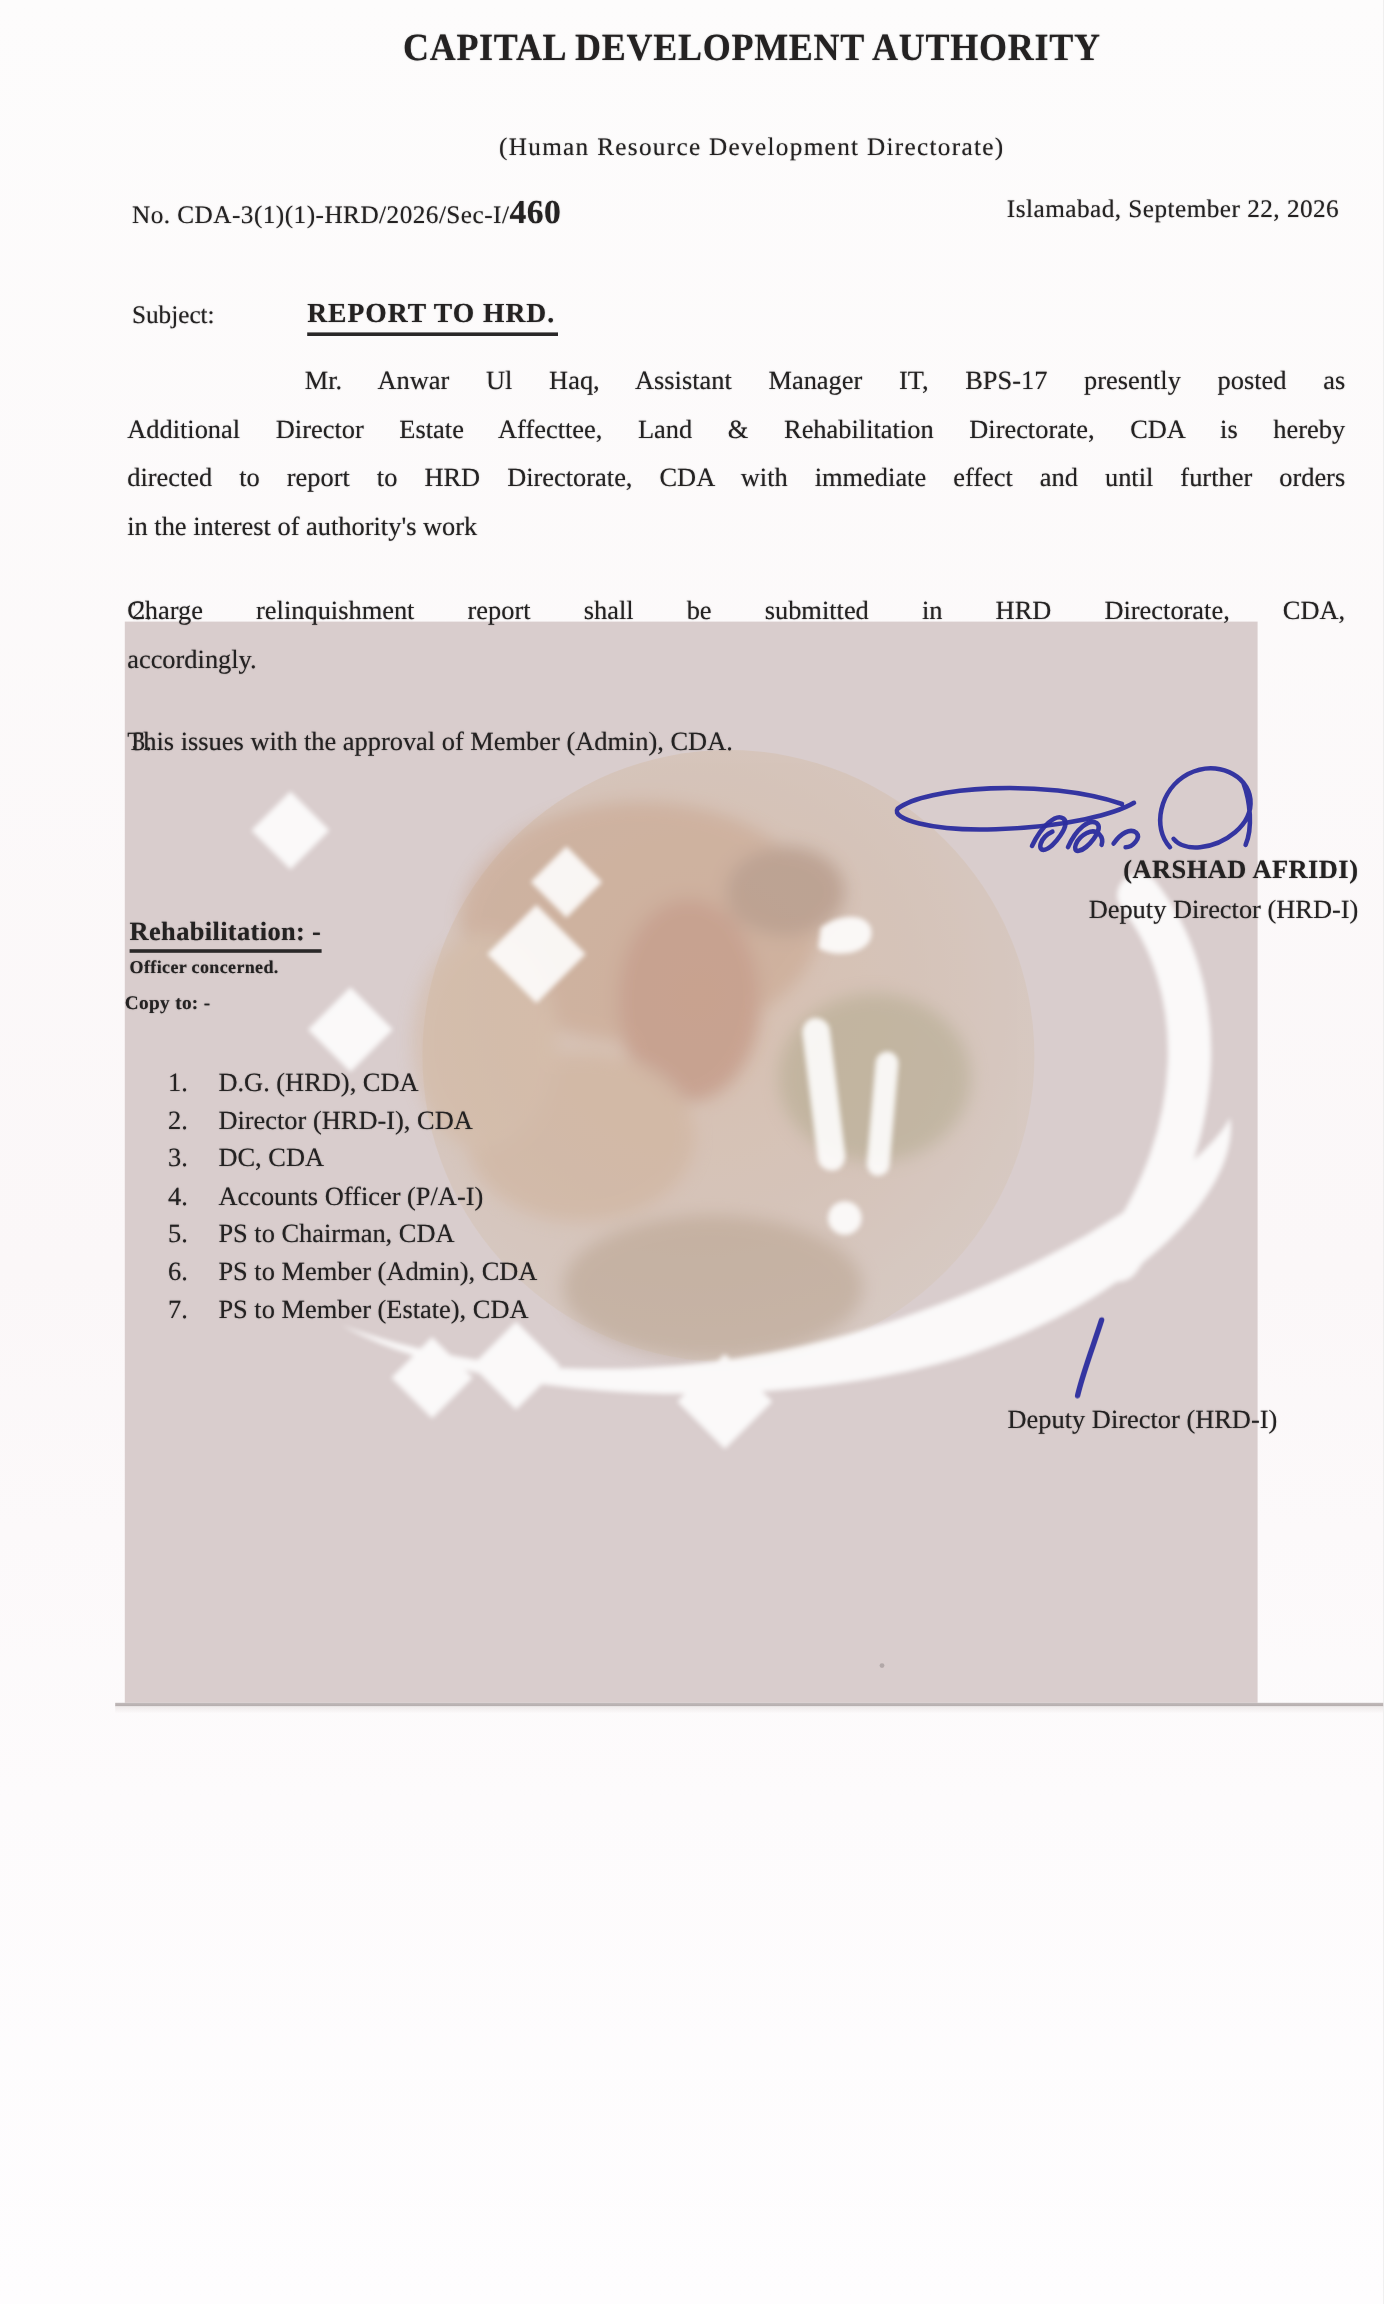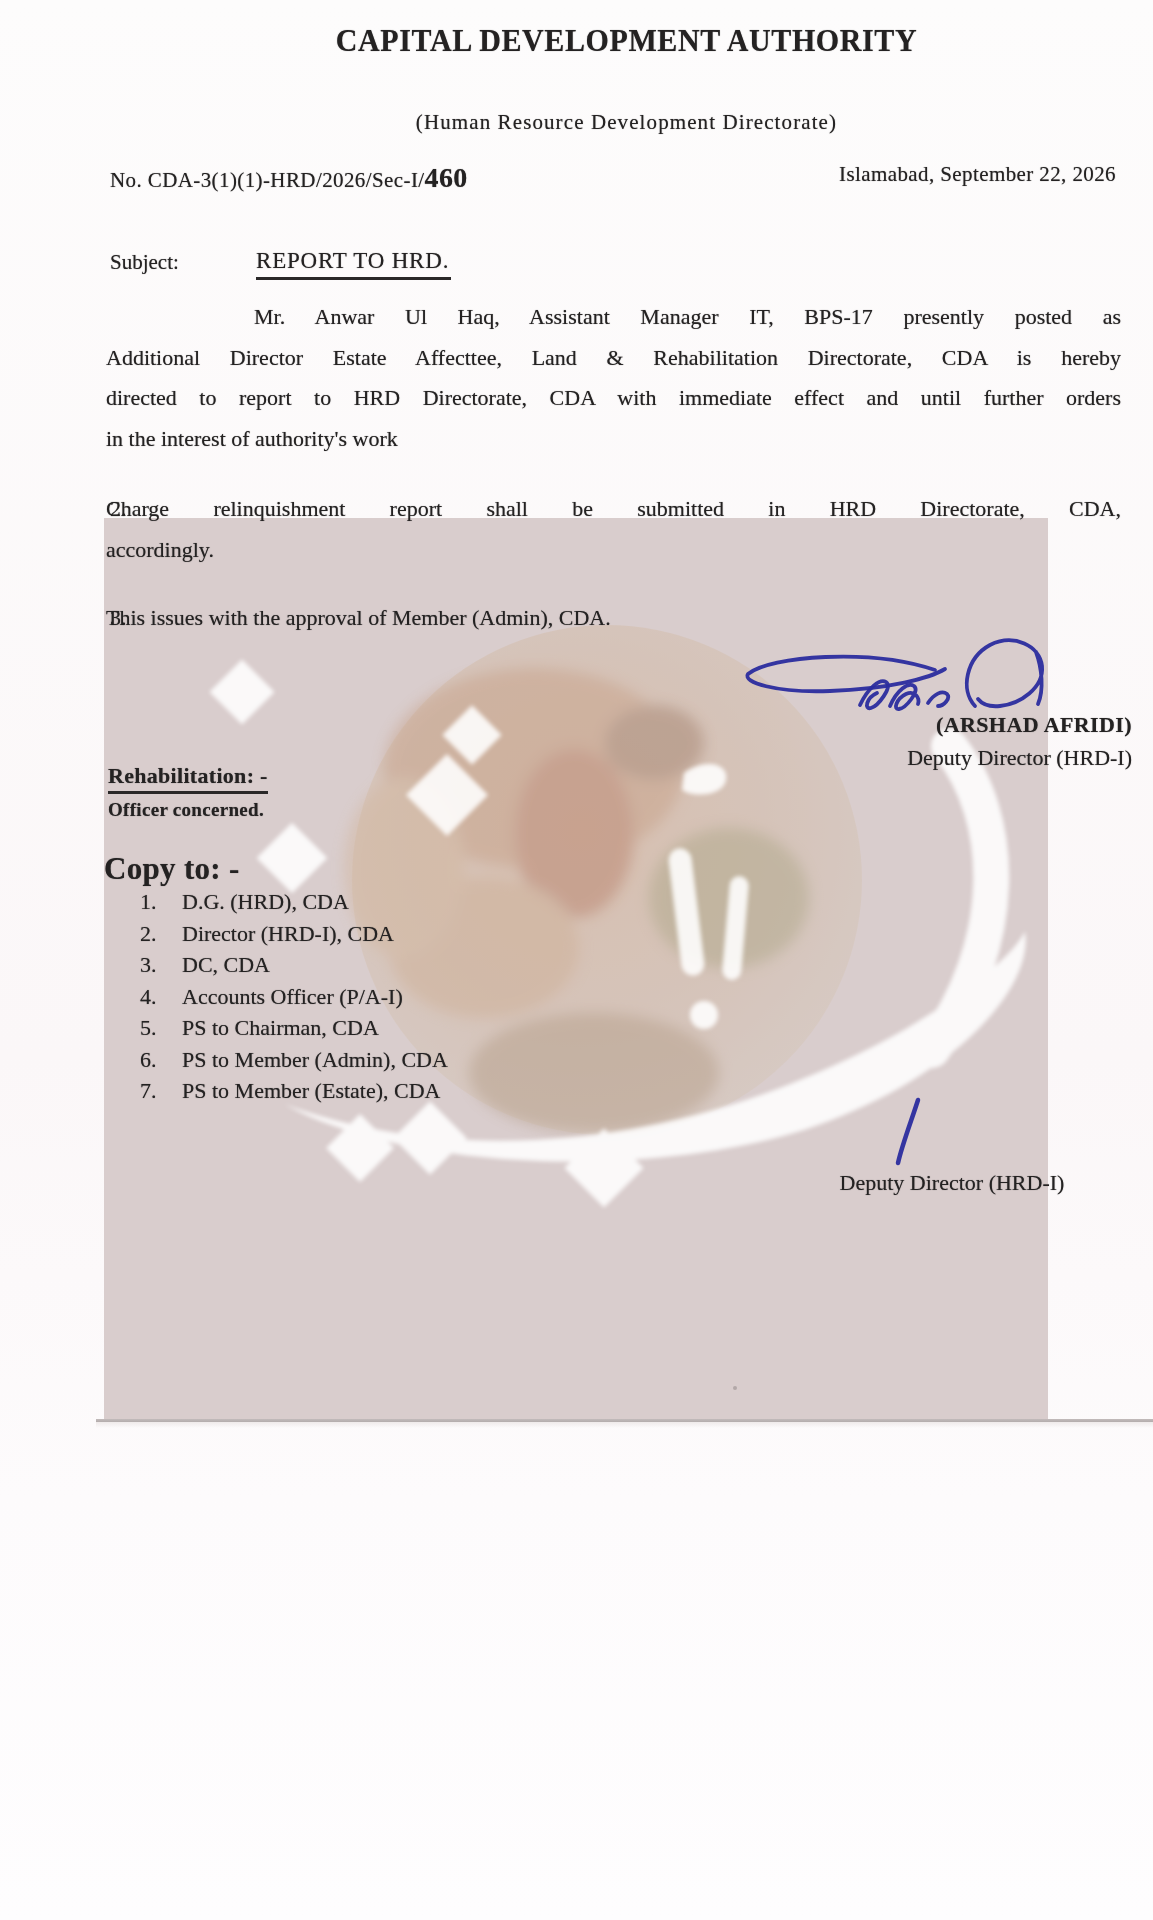--- a/index.html
+++ b/index.html
@@ -15,21 +15,21 @@
   .abs{position:absolute;}
   .scan{ text-shadow:0 0 1px rgba(25,25,25,.55); }
   .center-band{left:0;width:1153px;text-align:center;padding-left:100px;box-sizing:border-box;}
   #org-title{top:22px;font-size:30px;font-weight:700;letter-spacing:.6px;transform:scaleY(1.07);transform-origin:top;}
   #org-subtitle{top:62px;font-size:21px;letter-spacing:1.1px;margin-top:48px;}
   #ref-line{top:162px;left:0;width:1153px;height:28px;font-size:21px;}
   #ref-number{position:absolute;left:110px;letter-spacing:.4px;}
   #ref-serial{font-weight:700;font-size:28px;}
   #ref-place-date{position:absolute;right:37px;letter-spacing:.4px;}
   #subject-row{top:250px;left:110px;font-size:21px;}
-  #subject-title{position:absolute;left:146px;top:-2px;font-size:23px;font-weight:400;letter-spacing:.8px;
+  #subject-title{position:absolute;left:146px;top:-2px;font-size:23px;font-weight:700;letter-spacing:.8px;
     border-bottom:3px solid #2a2828;padding:0 2px 3px 0;white-space:nowrap;}
   .para{left:106px;width:1015px;font-size:22px;}
   .para .line{line-height:40.5px;text-align:justify;text-align-last:justify;}
   .para .line:first-child{text-indent:148px;}
   .para .line:last-child{text-align-last:left;}
   .para .pnum{position:absolute;left:4px;top:0;line-height:40.5px;text-indent:0;}
   #para-1{top:297px;}
   #para-2{top:489px;}
   #para-3{top:598px;}
   
@@ -39,22 +39,22 @@
     background:linear-gradient(180deg,#c2bbbb,#b4acac);z-index:2;}
   #divider-glow{left:96px;top:1422px;width:1057px;height:6px;
     background:linear-gradient(180deg,#efeaea,rgba(255,255,255,0));z-index:2;}
   .txt{z-index:3;}
   .ink{z-index:4;}
   #signatory-block{top:712px;left:732px;width:400px;text-align:right;}
   #signatory-name{font-size:22px;font-weight:700;letter-spacing:.4px;}
   #signatory-designation{font-size:22px;margin-top:7px;}
   #distributions-heading{top:763px;left:108px;font-size:22px;font-weight:700;
     border-bottom:3px solid #2a2828;padding-bottom:2px;letter-spacing:.3px;}
-  #distributions-item{top:799px;left:108px;font-size:19px;font-weight:700;letter-spacing:.3px;}
-  #copy-heading{top:851px;left:104px;font-size:31px;font-weight:700;letter-spacing:.3px;text-align:right;}
+  #distributions-item{top:799px;left:108px;font-size:15px;font-weight:700;letter-spacing:.3px;}
+  #copy-heading{top:828px;left:104px;font-size:16px;font-weight:700;letter-spacing:.3px;text-align:right;}
   #copy-list{top:886px;left:140px;width:600px;list-style:none;margin:0;padding:0;font-size:22px;}
   #copy-list li{position:relative;height:31.5px;line-height:31.5px;}
   #copy-list .num{position:absolute;left:0;width:36px;}
   #copy-list .lbl{position:absolute;left:42px;white-space:nowrap;}
   #footer-designation{top:1170px;left:752px;width:400px;text-align:center;font-size:22px;}
   #speck{left:733px;top:1386px;width:4px;height:4px;border-radius:50%;background:#9d9393;opacity:.65;z-index:3;}
 </style>
 </head>
 <body>
 

